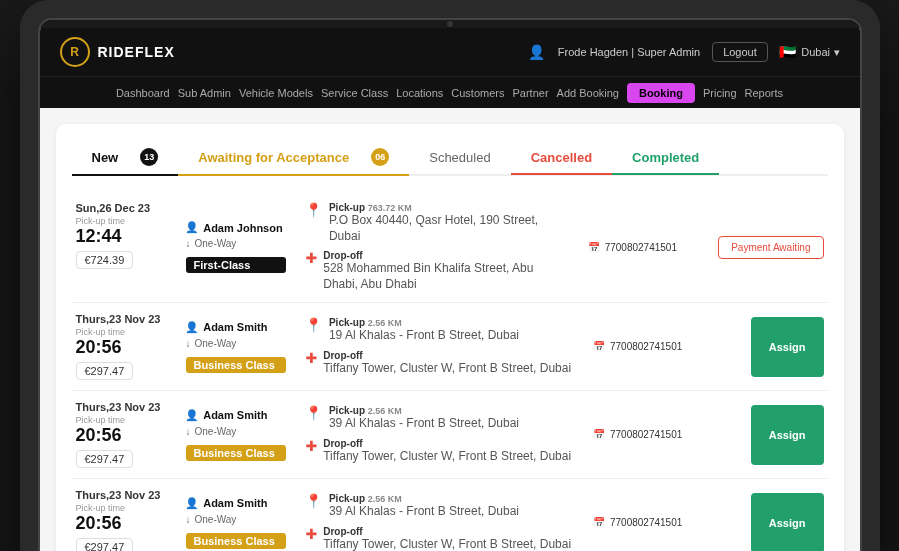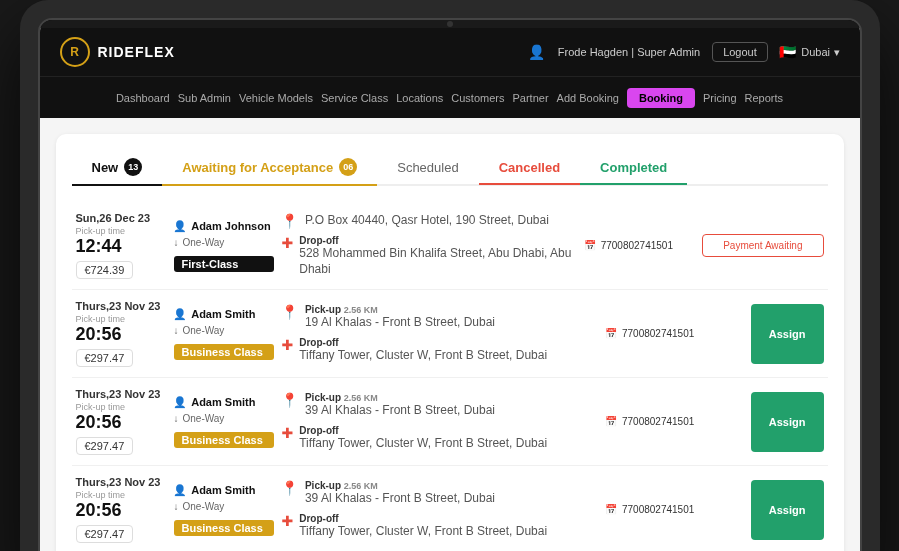--- a/index.html
+++ b/index.html
@@ -97,21 +97,21 @@
     }
     .flag { font-size: 14px; }
 
     .navbar {
       background: #111;
       display: flex;
       align-items: center;
       justify-content: center;
       gap: 8px;
       padding: 0 20px;
-      height: 42px;
+      height: 32px;
       border-top: 1px solid #222;
     }
     .nav-item {
       color: #aaa;
       font-size: 11px;
       cursor: pointer;
       padding: 2px 0;
     }
     .nav-item.active {
       background: #d946ef;
@@ -142,21 +142,21 @@
       margin-bottom: 16px;
     }
     .tab {
       padding: 8px 20px;
       font-size: 13px;
       cursor: pointer;
       color: #666;
       position: relative;
       display: flex;
       align-items: center;
-      gap: 6px;
+      gap: 22px;
     }
     .tab.active-new {
       color: #111;
       font-weight: 600;
       border-bottom: 2px solid #111;
       margin-bottom: -2px;
     }
     .tab.active-awaiting {
       color: #d4a017;
       font-weight: 600;
@@ -188,21 +188,21 @@
       font-weight: 700;
     }
     .badge-orange { background: #d4a017; }
 
     
     .booking-row {
       display: flex;
       align-items: stretch;
       border-bottom: 1px solid #f0f0f0;
       padding: 10px 4px;
-      gap: 8px;
+      gap: 20px;
     }
     .booking-col-date {
       min-width: 90px;
     }
     .booking-date {
       font-size: 11px;
       color: #333;
       font-weight: 600;
     }
     .booking-pickup-label {
@@ -312,21 +312,21 @@
       padding: 24px 18px;
       font-size: 11px;
       font-weight: 600;
       cursor: pointer;
     }
     .payment-awaiting-btn {
       background: transparent;
       color: #e74c3c;
       border: 1px solid #e74c3c;
       border-radius: 4px;
-      padding: 5px 20px;
+      padding: 5px 12px;
       font-size: 10px;
       cursor: pointer;
     }
   </style>
 </head>
 <body>
 
 <div class="laptop-outer">
   <div class="laptop-screen">
     <div class="notch">
@@ -405,20 +405,21 @@
       <div class="trip-type">
         <span>↓</span>
         One-Way
       </div>
       <div class="service-badge first-class">First-Class</div>
     </div>
     <div class="booking-col-route">
       <div class="route-item">
         <span class="dot-pickup">📍</span>
         <div>
+          <div class="route-label">Pick-up <span class="route-dist">763.72 KM</span></div>
           <div class="route-addr">P.O Box 40440, Qasr Hotel, 190 Street, Dubai</div>
         </div>
       </div>
       <div class="route-item">
         <span class="dot-dropoff">✚</span>
         <div>
           <div class="route-label">Drop-off</div>
           <div class="route-addr">528 Mohammed Bin Khalifa Street, Abu Dhabi, Abu Dhabi</div>
         </div>
       </div>

